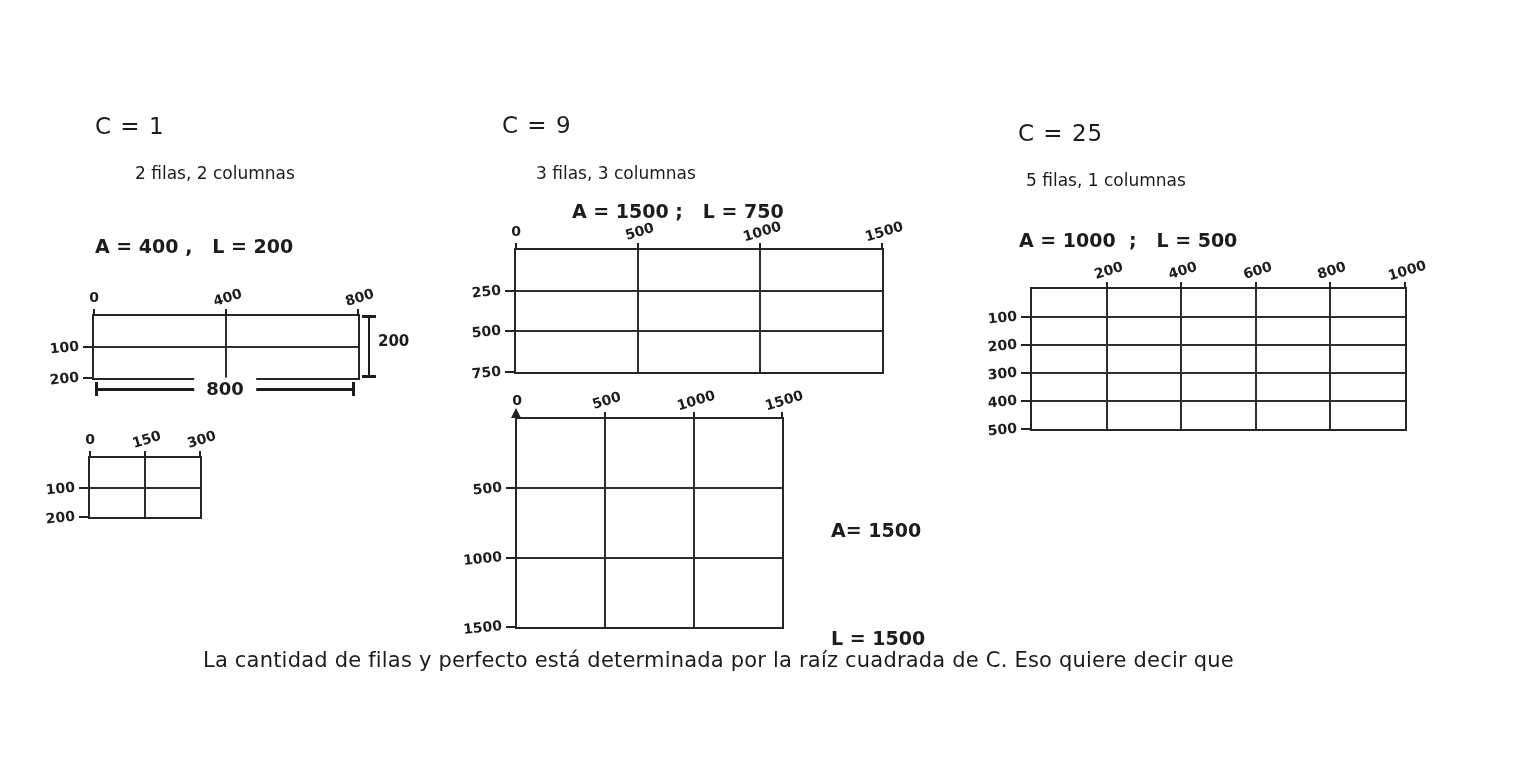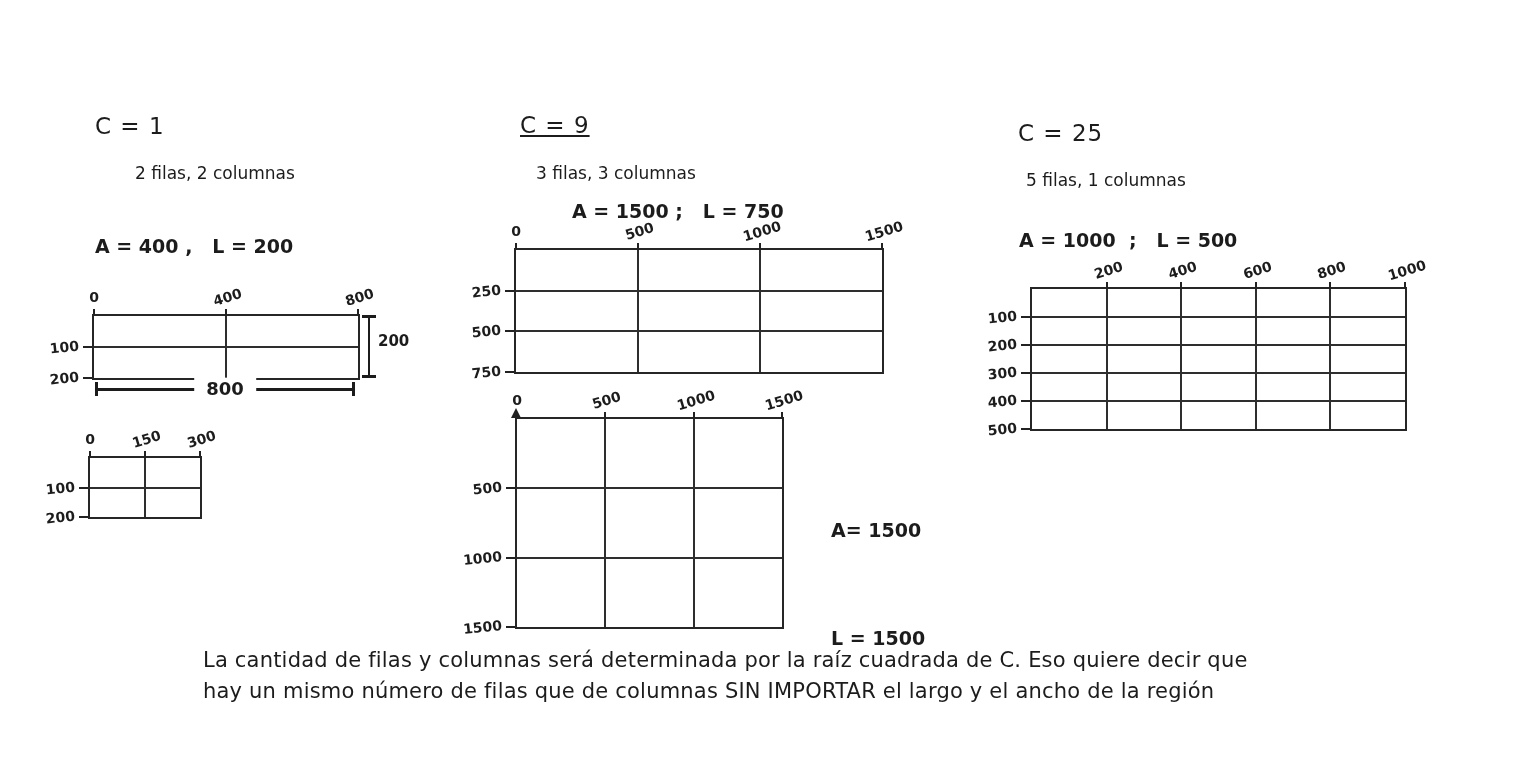--- a/index.html
+++ b/index.html
@@ -43,21 +43,21 @@
   #c4-heading{left:95px;top:113px;}
   #c4-sub{left:135px;top:163px;}
   #c4-params{left:95px;top:235px;}
   #grid-c4-main{left:92px;top:314px;width:264px;height:62px;}
   #c4-dim-v{left:362px;top:315px;height:63px;}
   #c4-dim-v-label{left:378px;top:332px;}
   #c4-dim-h{left:95px;top:382px;width:260px;}
   #grid-c4-small{left:88px;top:456px;width:110px;height:59px;}
   #c4-small-note{left:237px;top:447px;}
 
-  #c9-heading{left:520px;top:112px;text-decoration:underline;}
+  #c9-heading{left:502px;top:112px;}
   #c9-sub{left:536px;top:163px;}
   #c9-params{left:572px;top:200px;}
   #grid-c9-top{left:514px;top:248px;width:366px;height:122px;}
   #grid-c9-bottom{left:515px;top:417px;width:265px;height:208px;}
   #c9-bottom-note{left:831px;top:440px;line-height:36px;}
 
   #c25-heading{left:1018px;top:120px;}
   #c25-sub{left:1026px;top:170px;}
   #c25-params{left:1019px;top:229px;}
   #grid-c25{left:1030px;top:287px;width:373px;height:140px;}
@@ -185,17 +185,16 @@
       <div class="ylab" style="top: 40%;">200</div>
       <div class="ytick" style="top: 60%;"></div>
       <div class="ylab" style="top: 60%;">300</div>
       <div class="ytick" style="top: 80%;"></div>
       <div class="ylab" style="top: 80%;">400</div>
       <div class="ytick" style="top: 100%;"></div>
       <div class="ylab" style="top: 100%;">500</div>
     </div>
 
   <div class="footer">
-    <div>La cantidad de filas y columnas será determinada por la raíz cuadrada de C. Eso quiere decir que</div>
-    <div>hay un mismo número de filas que de columnas SIN IMPORTAR el largo y el ancho de la región</div>
+    <div>La cantidad de filas y perfecto está determinada por la raíz cuadrada de C. Eso quiere decir que</div>
   </div>
 
 </div>
 
 </body></html>

